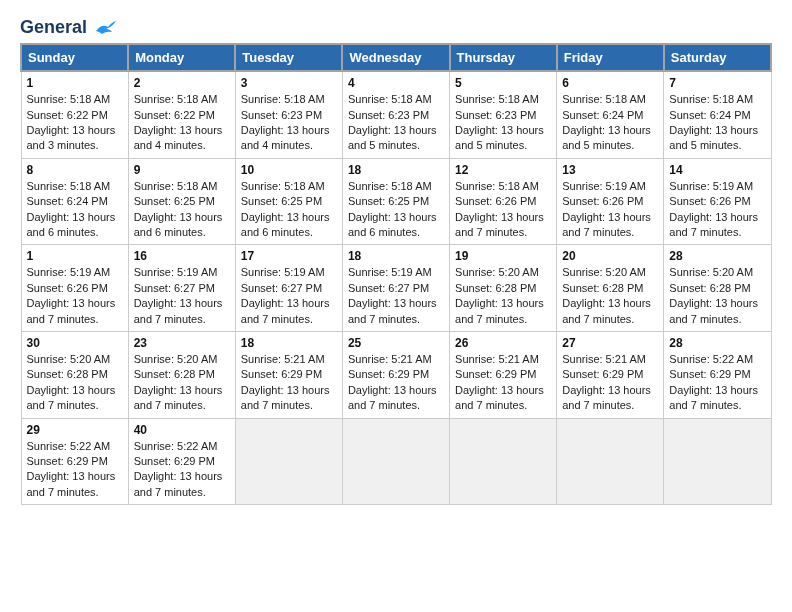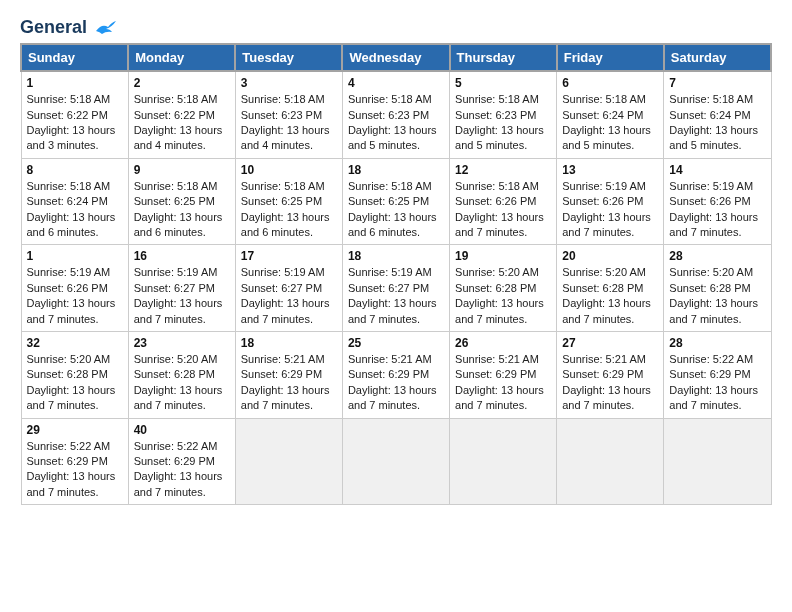--- a/index.html
+++ b/index.html
@@ -242,21 +242,21 @@
           </td>
           <td>
             <div class="day-num">28</div>
         <div class="cell-text">
           Sunrise: 5:20 AM<br>Sunset: 6:28 PM<br>Daylight: 13 hours and 7 minutes.
         </div>
           </td>
         </tr>
         <tr>
           <td>
-            <div class="day-num">32</div>
+            <div class="day-num">30</div>
         <div class="cell-text">
           Sunrise: 5:20 AM<br>Sunset: 6:28 PM<br>Daylight: 13 hours and 7 minutes.
         </div>
           </td>
           <td>
             <div class="day-num">23</div>
         <div class="cell-text">
           Sunrise: 5:20 AM<br>Sunset: 6:28 PM<br>Daylight: 13 hours and 7 minutes.
         </div>
           </td>

